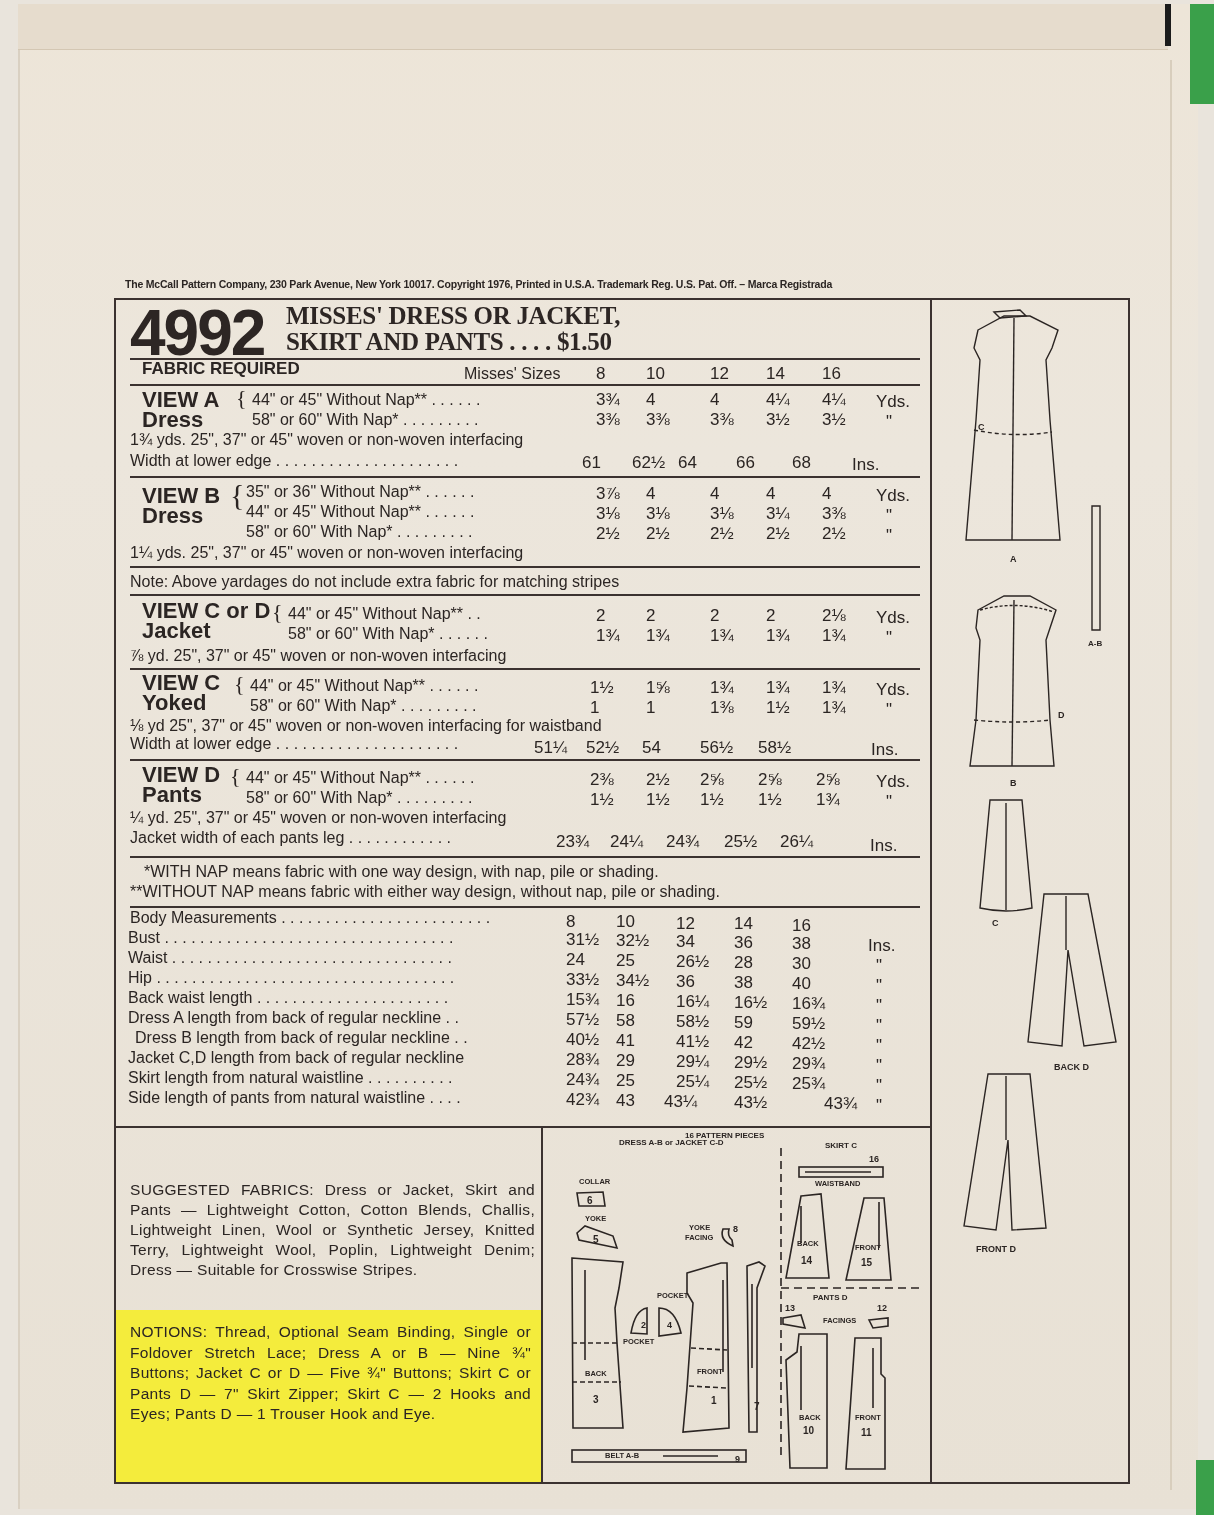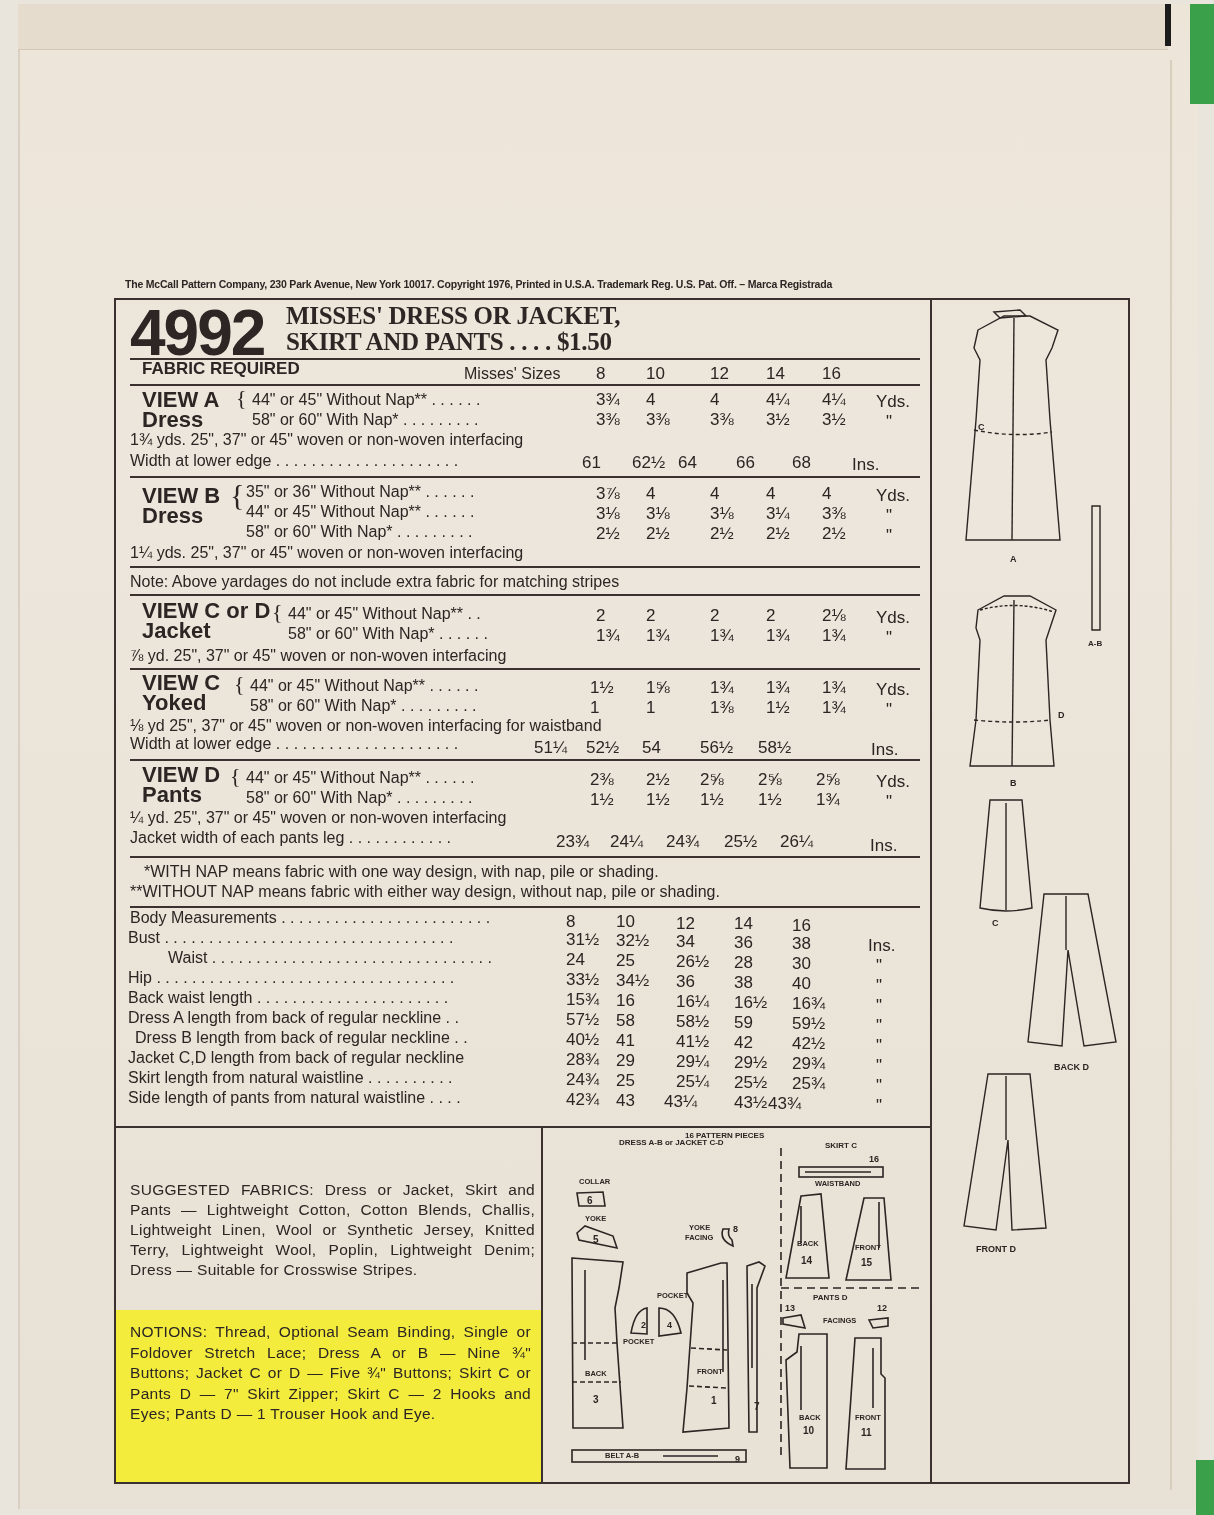--- a/index.html
+++ b/index.html
@@ -254,21 +254,21 @@
         <div>
           <div class="desc" style="left: 12px; top: 628px;">Bust . . . . . . . . . . . . . . . . . . . . . . . . . . . . . . . . .</div>
           <div class="val" style="left: 450px; top: 630px;">31½</div>
           <div class="val" style="left: 500px; top: 631px;">32½</div>
           <div class="val" style="left: 560px; top: 632px;">34</div>
           <div class="val" style="left: 618px; top: 633px;">36</div>
           <div class="val" style="left: 676px; top: 634px;">38</div>
           <div class="unit" style="left: 752px; top: 636px;">Ins.</div>
         </div>
         <div>
-          <div class="desc" style="left: 12px; top: 648px; margin-left: 40px;">Waist . . . . . . . . . . . . . . . . . . . . . . . . . . . . . . . .</div>
+          <div class="desc" style="left: 12px; top: 648px;">Waist . . . . . . . . . . . . . . . . . . . . . . . . . . . . . . . .</div>
           <div class="val" style="left: 450px; top: 650px;">24</div>
           <div class="val" style="left: 500px; top: 651px;">25</div>
           <div class="val" style="left: 560px; top: 652px;">26½</div>
           <div class="val" style="left: 618px; top: 653px;">28</div>
           <div class="val" style="left: 676px; top: 654px;">30</div>
           <div class="unit" style="left: 760px; top: 656px;">"</div>
         </div>
         <div>
           <div class="desc" style="left: 12px; top: 668px;">Hip . . . . . . . . . . . . . . . . . . . . . . . . . . . . . . . . . .</div>
           <div class="val" style="left: 450px; top: 670px;">33½</div>
@@ -322,21 +322,21 @@
           <div class="val" style="left: 618px; top: 773px;">25½</div>
           <div class="val" style="left: 676px; top: 774px;">25¾</div>
           <div class="unit" style="left: 760px; top: 776px;">"</div>
         </div>
         <div>
           <div class="desc" style="left: 12px; top: 788px;">Side length of pants from natural waistline . . . .</div>
           <div class="val" style="left: 450px; top: 790px;">42¾</div>
           <div class="val" style="left: 500px; top: 791px;">43</div>
           <div class="val" style="left: 548px; top: 792px;">43¼</div>
           <div class="val" style="left: 618px; top: 793px;">43½</div>
-          <div class="val" style="left: 652px; top: 794px;">43¾</div>
+          <div class="val" style="left: 708px; top: 794px;">43¾</div>
           <div class="unit" style="left: 760px; top: 796px;">"</div>
         </div>
       </div>
   </div>
 
   <div class="vdiv"></div>
 
   <div class="hdiv" style="left:0;top:826px;width:814px"></div>
 
   <div class="fabrics">SUGGESTED FABRICS: Dress or Jacket, Skirt and Pants — Lightweight Cotton, Cotton Blends, Challis, Lightweight Linen, Wool or Synthetic Jersey, Knitted Terry, Lightweight Wool, Poplin, Lightweight Denim; Dress — Suitable for Crosswise Stripes.</div>

